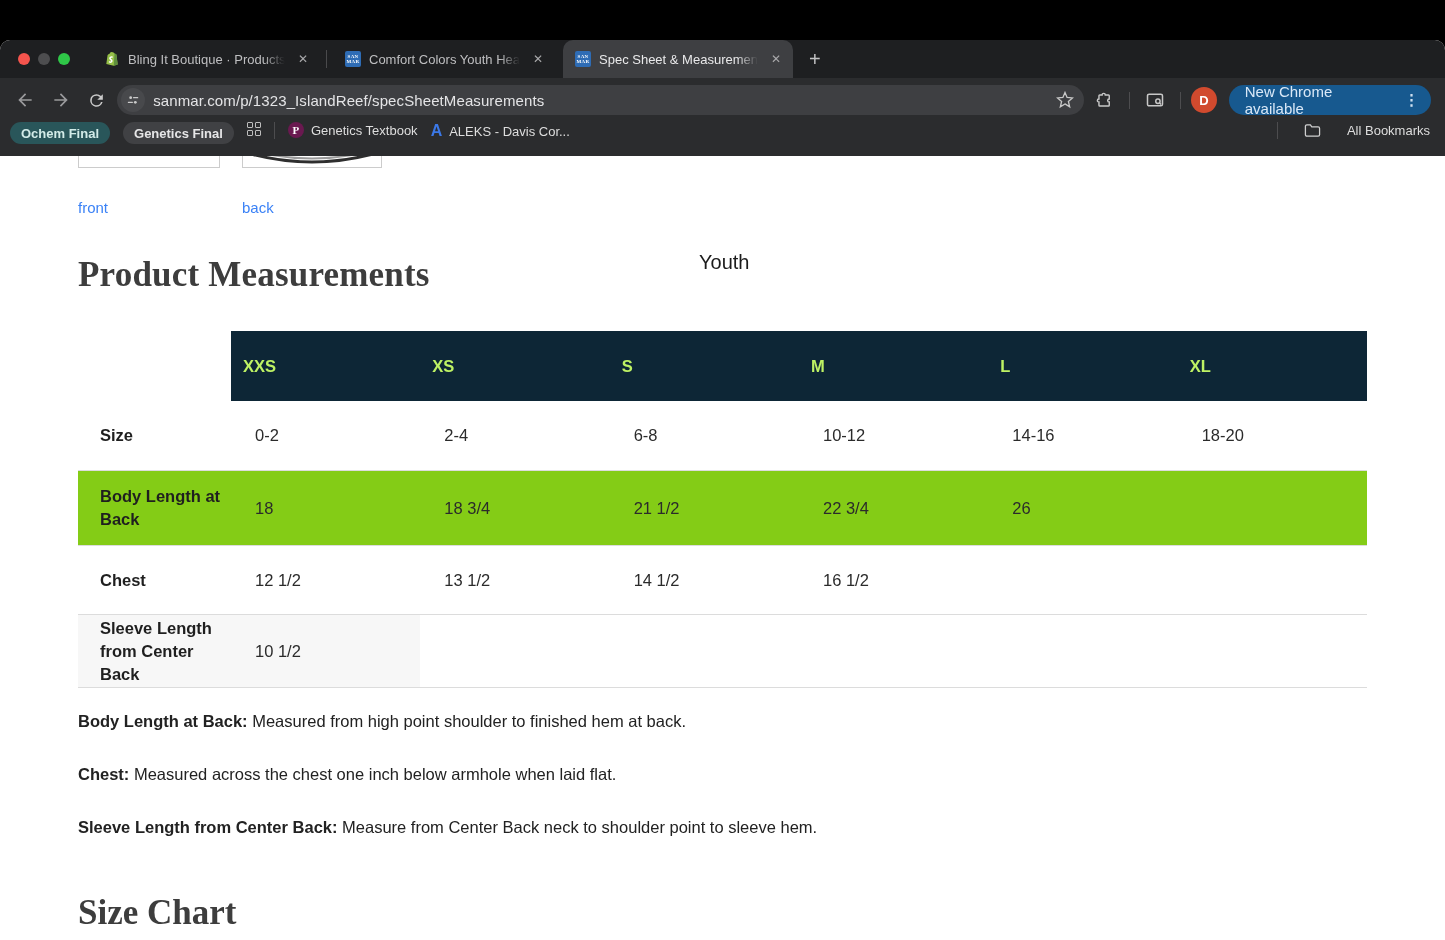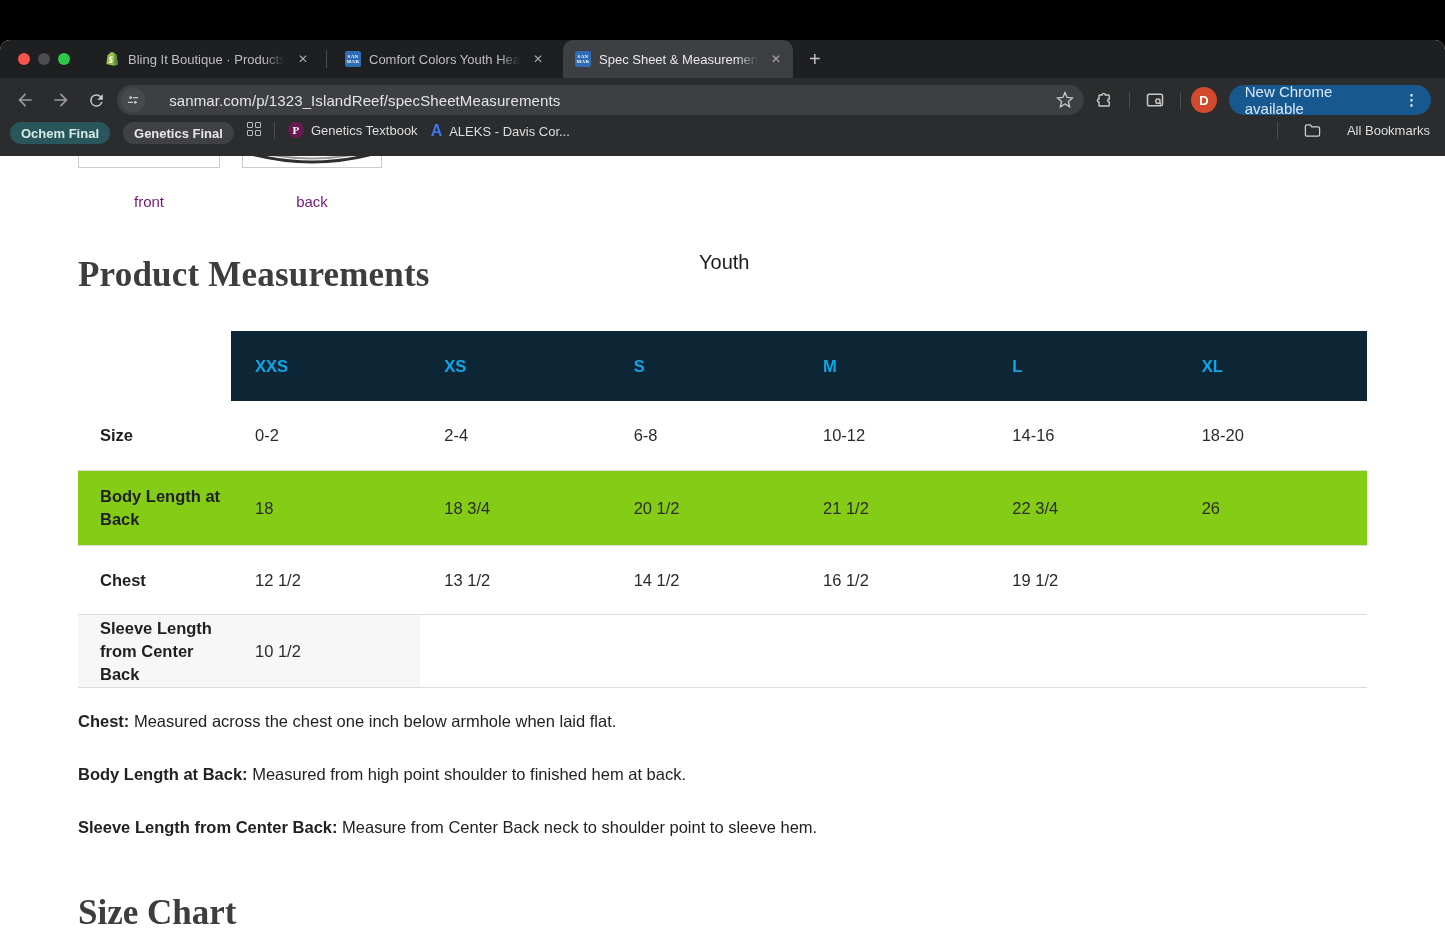--- a/index.html
+++ b/index.html
@@ -50,21 +50,21 @@
     font-weight:700; letter-spacing:.3px;
   }
   
   .toolbar {
     height:44px; background:#2b2c2e; display:flex; align-items:center;
     padding:0 14px 0 10px; gap:6px;
   }
   .nav-btn { width:30px; height:30px; display:flex; align-items:center; justify-content:center; }
   .omnibox {
     width:975px; height:30px; background:#3e3f42; border-radius:15px;
-    display:flex; align-items:center; padding:0 10px 0 4px; gap:24px;
+    display:flex; align-items:center; padding:0 10px 0 4px; gap:8px;
   }
   .site-chip {
     width:24px; height:24px; border-radius:50%; background:#48494c;
     display:flex; align-items:center; justify-content:center;
   }
   .url-text { flex:1; color:#e4e4e6; font-size:15px; letter-spacing:.1px; }
   .tb-div { width:1px; height:17px; background:#4d4d4f; margin:0 4px; }
   .avatar {
     width:26px; height:26px; border-radius:50%; background:#d14a2e;
     color:#fff; font-size:13px; font-weight:700;
@@ -103,37 +103,37 @@
     position:absolute; top:116px; left:0; width:1445px; height:784px;
     background:#fff; color:#222;
   }
   .thumb {
     position:absolute; top:0; height:12px; background:#fff;
     border:1px solid #ccc; border-top:none; overflow:hidden;
   }
   .thumb.front { left:78px; width:142px; }
   .thumb.back { left:242px; width:140px; }
   .img-label {
-    position:absolute; top:37px; font-size:15px; color:#701a75; text-align:center;
+    position:absolute; top:43px; font-size:15px; color:#3b82f6; 
   }
   .img-label.front { left:78px; width:142px; }
   .img-label.back { left:242px; width:140px; }
   .page-h1 {
     position:absolute; left:78px; top:99px;
     font-family:"Liberation Serif", serif; font-weight:600; font-size:35px;
     color:#3d3d3d; letter-spacing:.2px;
   }
   .youth-label { position:absolute; left:699px; top:95px; font-size:20px; color:#1b1b1b; }
   .mtable { position:absolute; left:78px; top:175px; width:1289px; font-size:16.5px; }
   .mt-head {
     margin-left:153px; height:70px; background:#0d2636; display:flex;
   }
   .mt-head .hcell {
-    width:189.33px; color:#0ea5e9; font-weight:700; display:flex; align-items:center;
-    padding-left:24px;
+    width:189.33px; color:#bef264; font-weight:700; display:flex; align-items:center;
+    padding-left:12px;
   }
   .mt-row { display:flex; border-bottom:1px solid #dcdcdc; }
   .mt-row .lcell {
     width:153px; padding-left:22px; padding-right:10px; font-weight:700; color:#1f1f1f;
     display:flex; align-items:center; line-height:23px;
   }
   .mt-row .vcell {
     width:189.33px; padding-left:24px; display:flex; align-items:center; color:#2b2b2b;
   }
   .row-size { height:70px; }
@@ -312,49 +312,47 @@
           <div class="vcell">6-8</div>
           <div class="vcell">10-12</div>
           <div class="vcell">14-16</div>
           <div class="vcell">18-20</div>
         </div>
 
         <div class="mt-row row-body">
           <div class="lcell">Body Length at Back</div>
           <div class="vcell">18</div>
           <div class="vcell">18 3/4</div>
-          <div class="vcell">20 1/2</div>
           <div class="vcell">21 1/2</div>
           <div class="vcell">22 3/4</div>
           <div class="vcell">26</div>
         </div>
 
         <div class="mt-row row-chest">
           <div class="lcell">Chest</div>
           <div class="vcell">12 1/2</div>
           <div class="vcell">13 1/2</div>
           <div class="vcell">14 1/2</div>
           <div class="vcell">16 1/2</div>
-          <div class="vcell">19 1/2</div>
         </div>
 
         <div class="mt-row row-sleeve">
           <div class="lcell shaded">Sleeve Length from Center Back</div>
           <div class="vcell shaded">10 1/2</div>
           <div class="vcell"></div>
           <div class="vcell"></div>
           <div class="vcell"></div>
           <div class="vcell"></div>
           <div class="vcell"></div>
         </div>
       </div>
 
       <div class="footnotes">
+        <p><b>Body Length at Back:</b><span> Measured from high point shoulder to finished hem at back.</span></p>
         <p><b>Chest:</b><span> Measured across the chest one inch below armhole when laid flat.</span></p>
-        <p><b>Body Length at Back:</b><span> Measured from high point shoulder to finished hem at back.</span></p>
         <p><b>Sleeve Length from Center Back:</b><span> Measure from Center Back neck to shoulder point to sleeve hem.</span></p>
       </div>
 
       <div class="page-h2">Size Chart</div>
     </div>
 
   </div>
 </div>
 
 </body></html>

